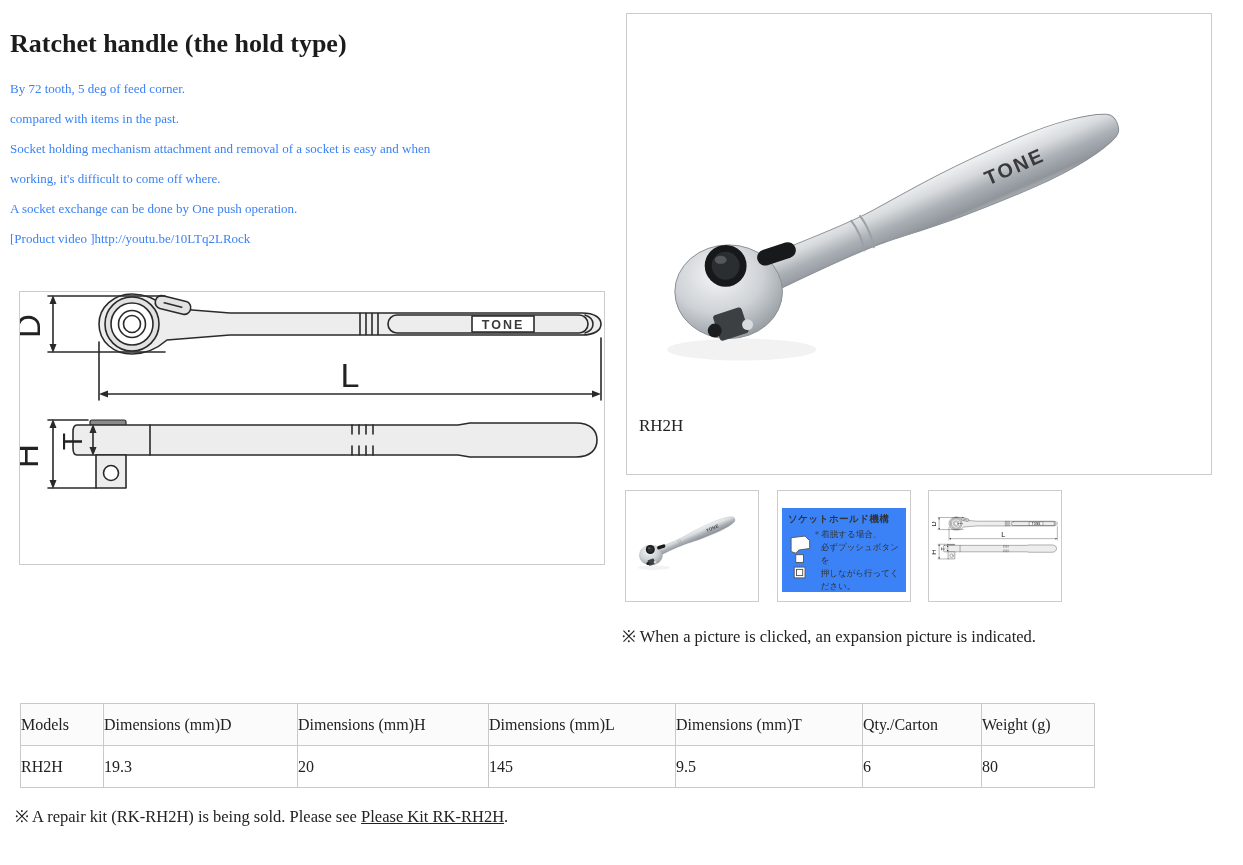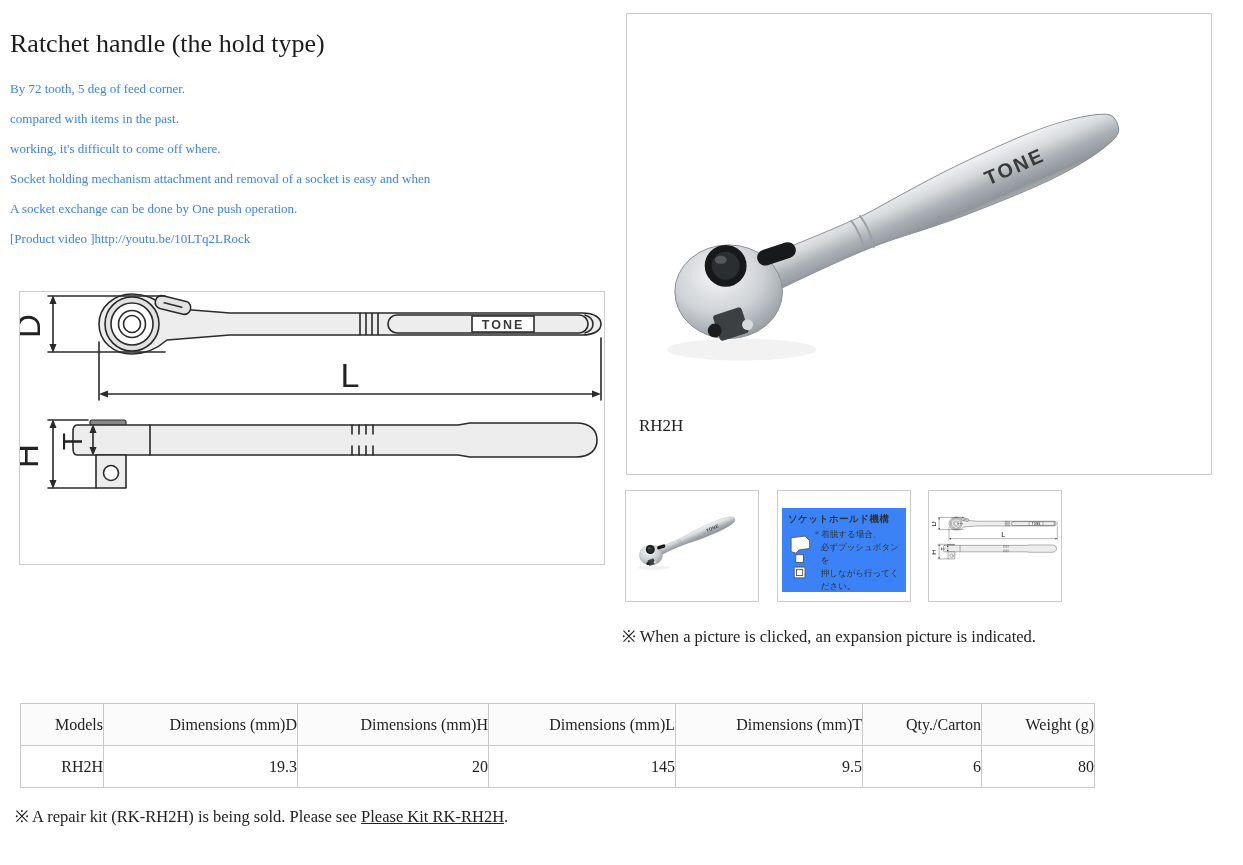--- a/index.html
+++ b/index.html
@@ -2,21 +2,21 @@
 <html><head>
 <meta charset="utf-8">
 <style>
   html,body{margin:0;padding:0}
   body{
     width:1243px;height:865px;position:relative;background:#ffffff;
     font-family:"Liberation Serif",serif;color:#222;overflow:hidden;
   }
   
   .intro{position:absolute;left:10px;top:18px;width:606px;height:244px;overflow:hidden}
-  .intro h1{font-size:26px;line-height:32px;margin:10px 0 14px 0;font-weight:normal;color:#1c1c1c}
+  .intro h1{font-size:26px;line-height:32px;margin:10px 0 14px 0;font-weight:bold;color:#1c1c1c}
   .intro-line{font-size:13px;line-height:30px;white-space:nowrap;color:#3b82f6}
   
   .imgbox{position:absolute;border:1px solid #ccc;background:#fff;box-sizing:border-box}
   .drawing-box{left:19px;top:291px;width:586px;height:274px}
   .photo-box{left:626px;top:13px;width:586px;height:462px;cursor:pointer}
   .model-label{position:absolute;left:12px;top:402px;font-size:17px;color:#222}
   
   .thumb{position:absolute;top:490px;width:134px;height:112px;border:1px solid #ccc;
          box-sizing:border-box;background:#fff;cursor:pointer;overflow:hidden}
   .thumb1{left:625px}.thumb2{left:777px}.thumb3{left:928px}
@@ -27,35 +27,35 @@
   .jp-illu{width:32px;margin-left:6px}
   .jp-lines{font-size:8.5px;line-height:13px;}
   .jp-lines .l2,.jp-lines .l3{margin-left:8px}
   
   .pic-note{position:absolute;left:622px;top:624px;font-size:16.5px;color:#222}
   .footer-note{position:absolute;left:15px;top:804px;font-size:16.5px;color:#222}
   .footer-note a{color:#222;text-decoration:underline;cursor:pointer}
   
   .spec{position:absolute;left:20px;top:703px}
   table{border-collapse:collapse;table-layout:fixed;width:1074px;font-size:16px;color:#222}
-  th,td{border:1px solid #c9c9c9;text-align:right;height:41px;font-weight:normal;padding:0}
+  th,td{border:1px solid #c9c9c9;text-align:left;height:41px;font-weight:normal;padding:0}
   th{background:#fbfbfb}
   
   .dim{font-family:"Liberation Sans",sans-serif;fill:#222;stroke:none}
   .tone-txt{font-family:"Liberation Sans",sans-serif;font-weight:bold;fill:#3a3a3a;stroke:none;letter-spacing:2px}
 </style>
 </head>
 <body>
 
 <div class="intro">
   <h1>Ratchet handle (the hold type)</h1>
   <div class="intro-line">By 72 tooth, 5 deg of feed corner.</div>
   <div class="intro-line">compared with items in the past.</div>
+  <div class="intro-line">Socket holding mechanism attachment and removal of a socket is easy and when</div>
   <div class="intro-line">working, it's difficult to come off where.</div>
-  <div class="intro-line">Socket holding mechanism attachment and removal of a socket is easy and when</div>
   <div class="intro-line">A socket exchange can be done by One push operation.</div>
   <div class="intro-line">[Product video ]http://youtu.be/10LTq2LRock</div>
 </div>
 
 <div class="imgbox drawing-box">
   <svg width="584" height="272" viewBox="0 0 584 272">
     <g id="tech-g" fill="none" stroke="#2a2a2a" stroke-width="1.6" stroke-linecap="round" stroke-linejoin="round">
 
       <path d="M112,2 C94,2 79,15 79,32 C79,50 94,62 112,62 C128,62 139,55 147,48 L210,43 L562,43 C575,43 581,38 581,32 C581,26 575,21 562,21 L210,21 L147,16 C139,9 128,2 112,2 Z" fill="#ededed"></path>
       <circle cx="112" cy="32" r="27" fill="#e2e2e2"></circle>

